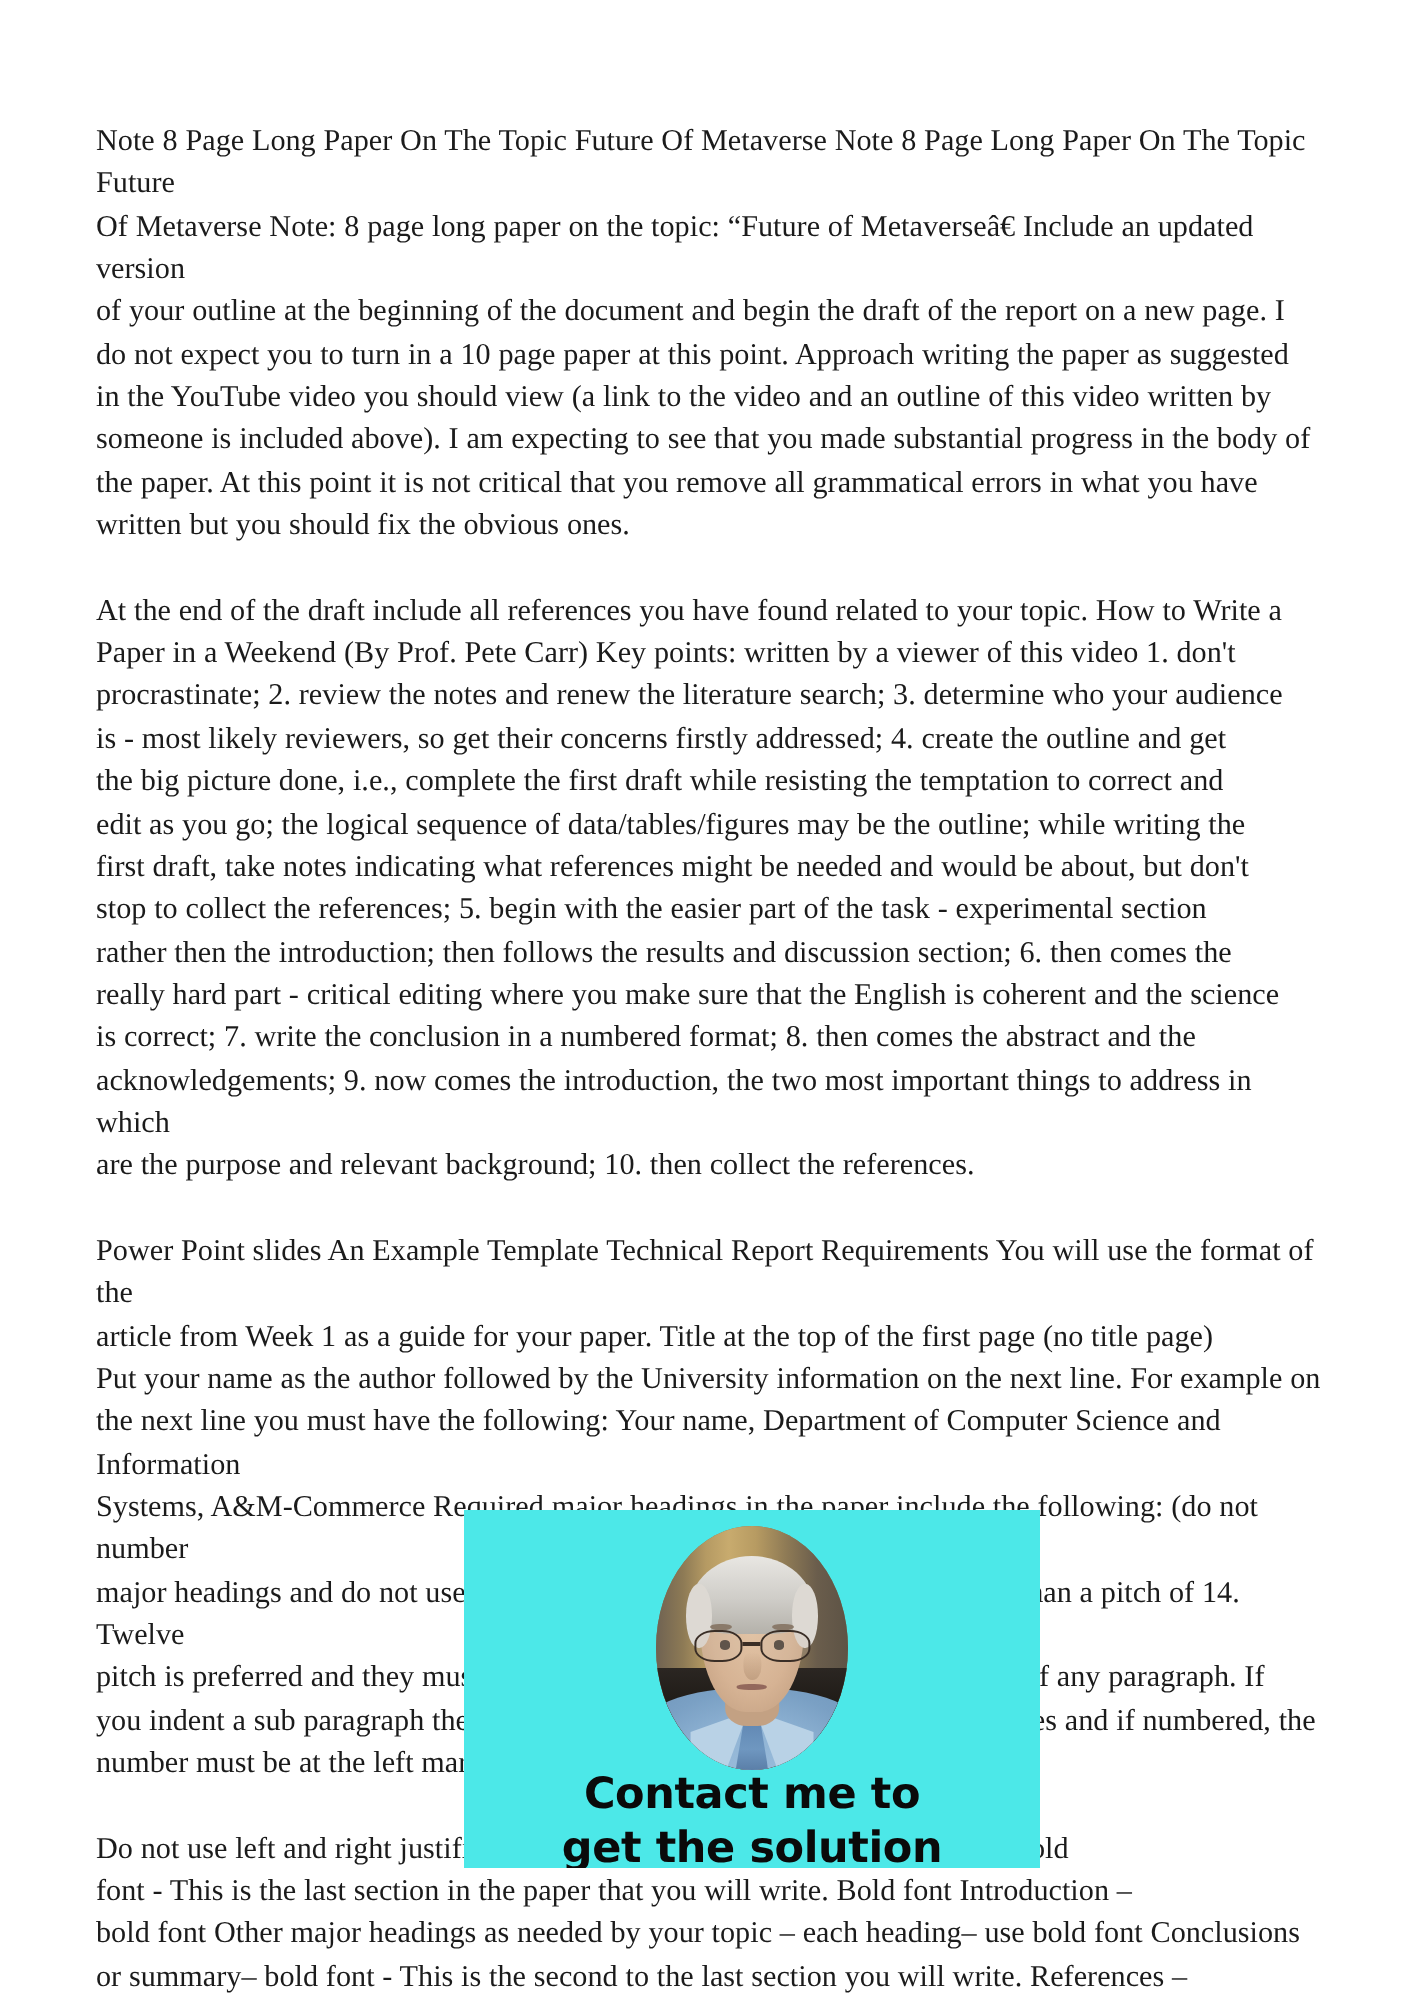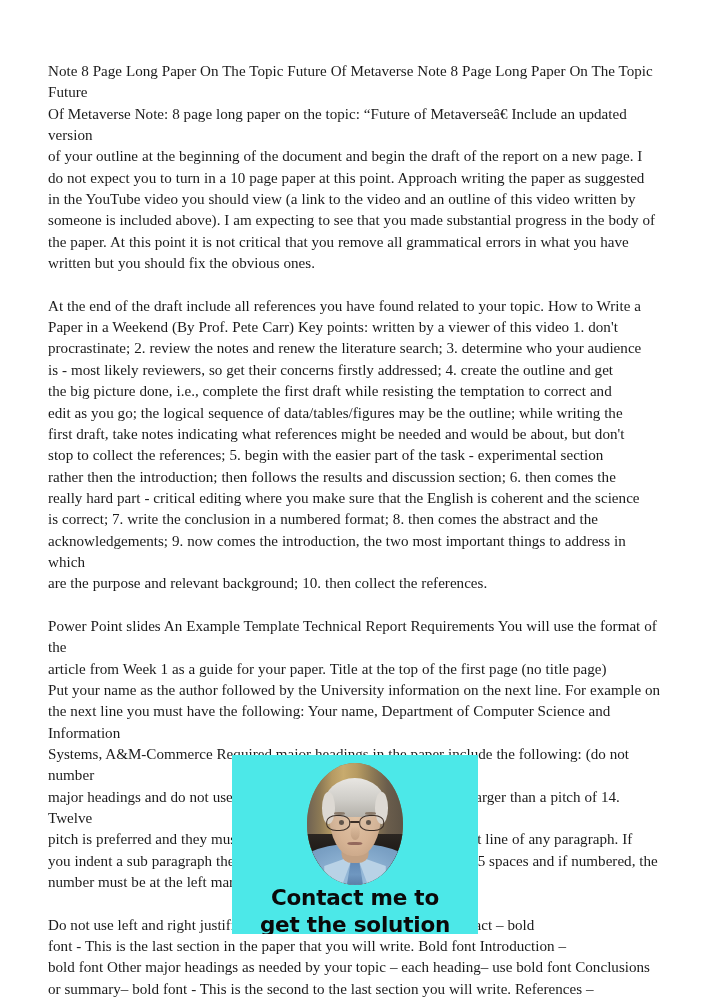--- a/index.html
+++ b/index.html
@@ -40,20 +40,21 @@
 
   
   #promo-overlay {
     position: absolute;
     left: 232px;
     top: 727px;
     width: 246px;
     height: 179px;
     background: var(--promo-bg, #4ce8e8);
     overflow: hidden;
+    padding-left: 42px;
   }
   #promo-photo {
     position: absolute;
     left: 50%;
     transform: translateX(-50%);
     top: 8px;
     width: 96px;
     height: 122px;
     border-radius: 50% / 50%;
     overflow: hidden;

